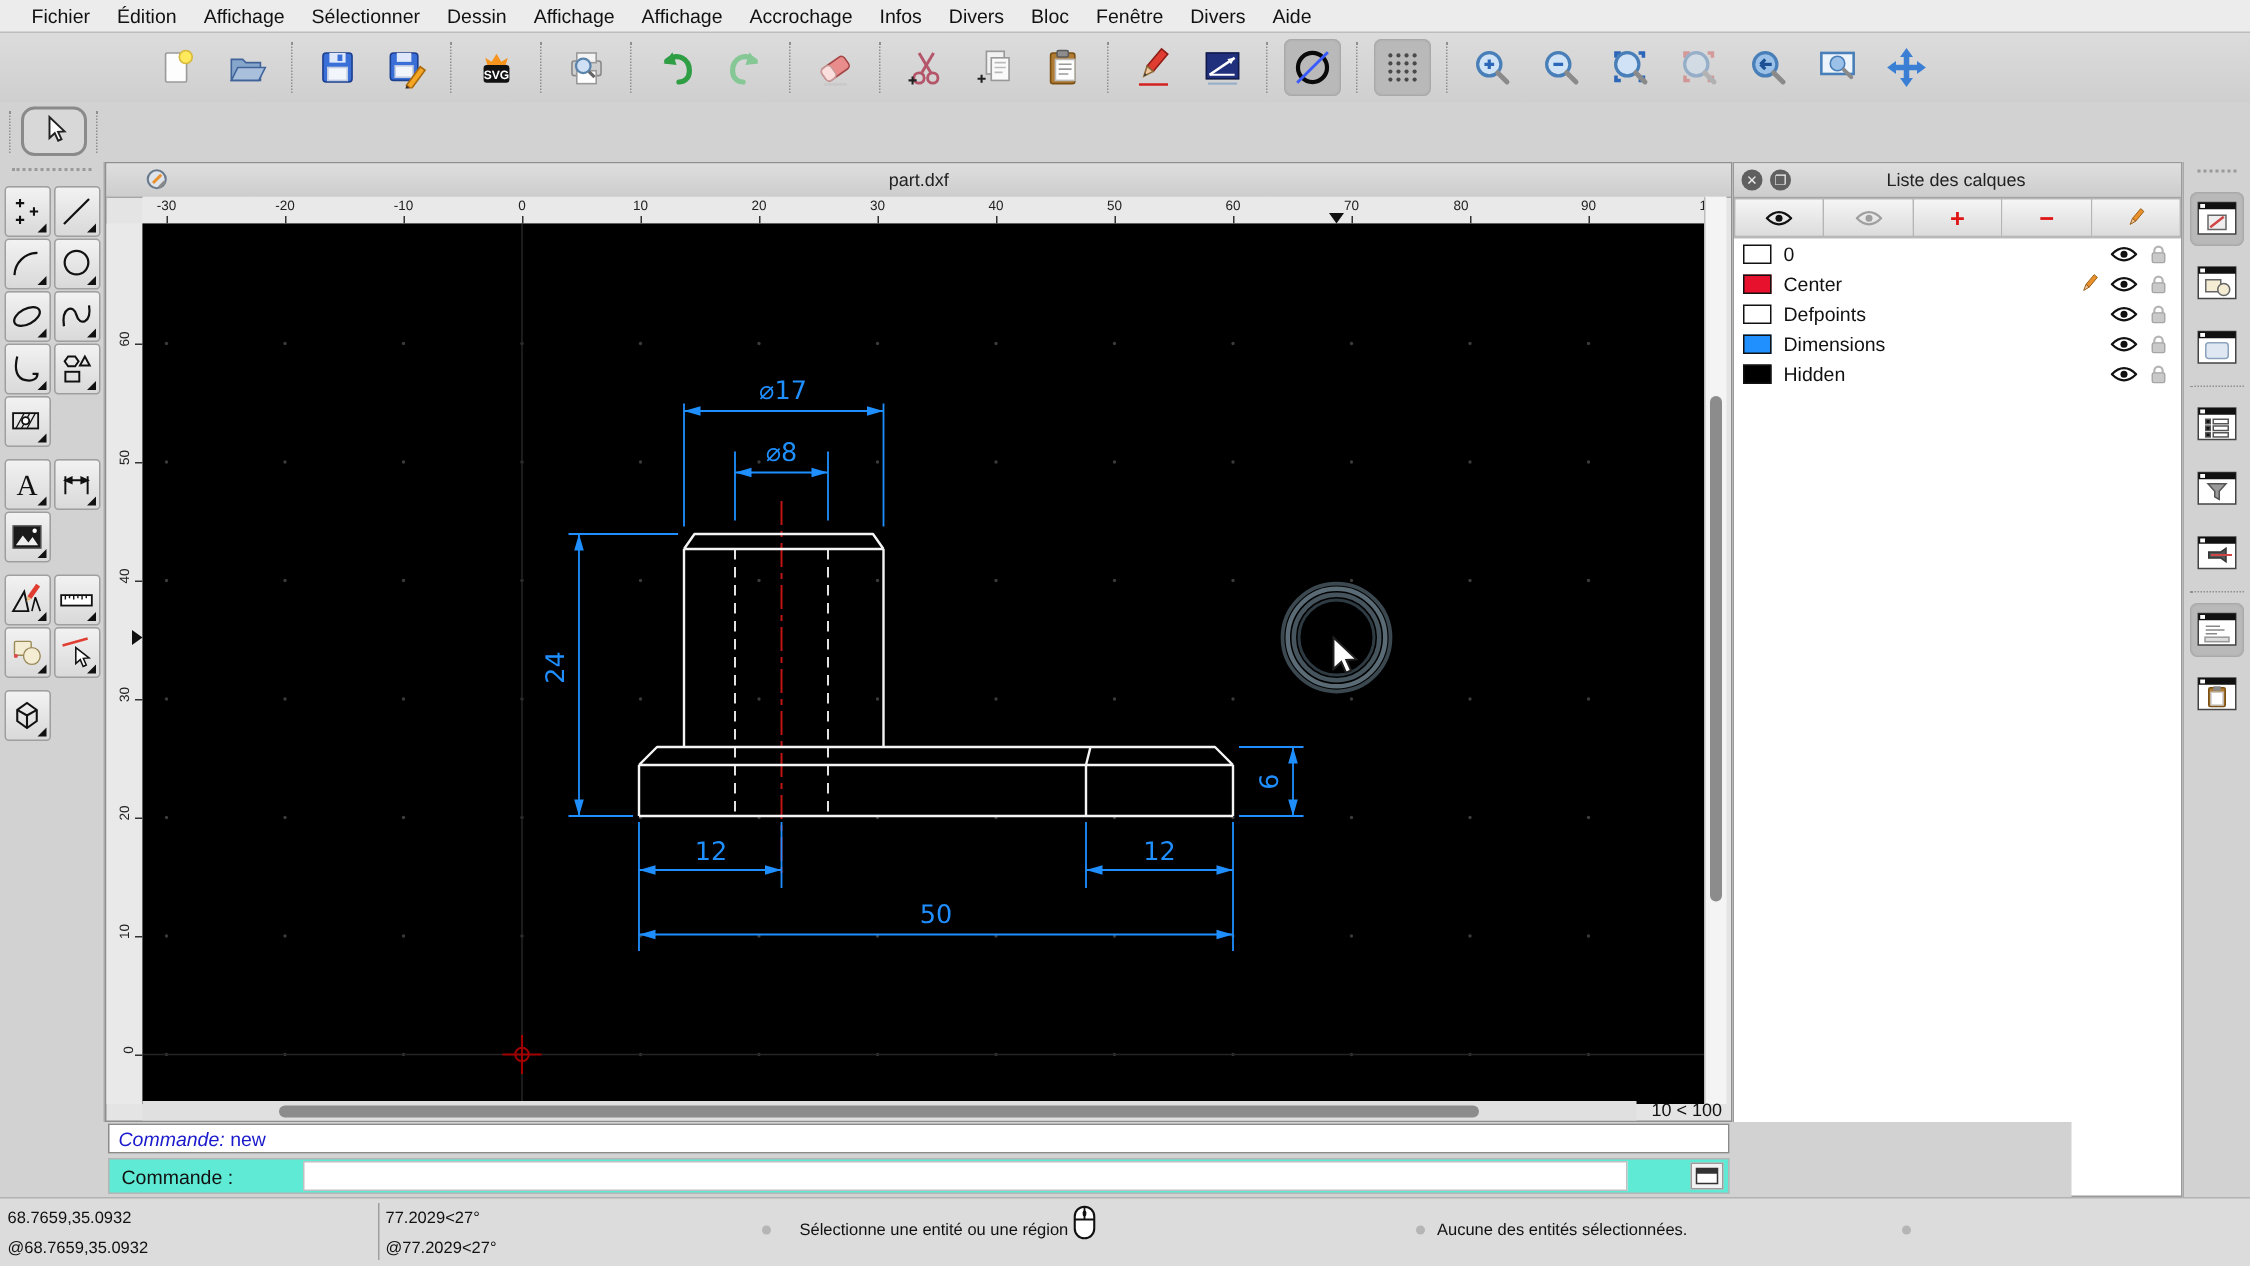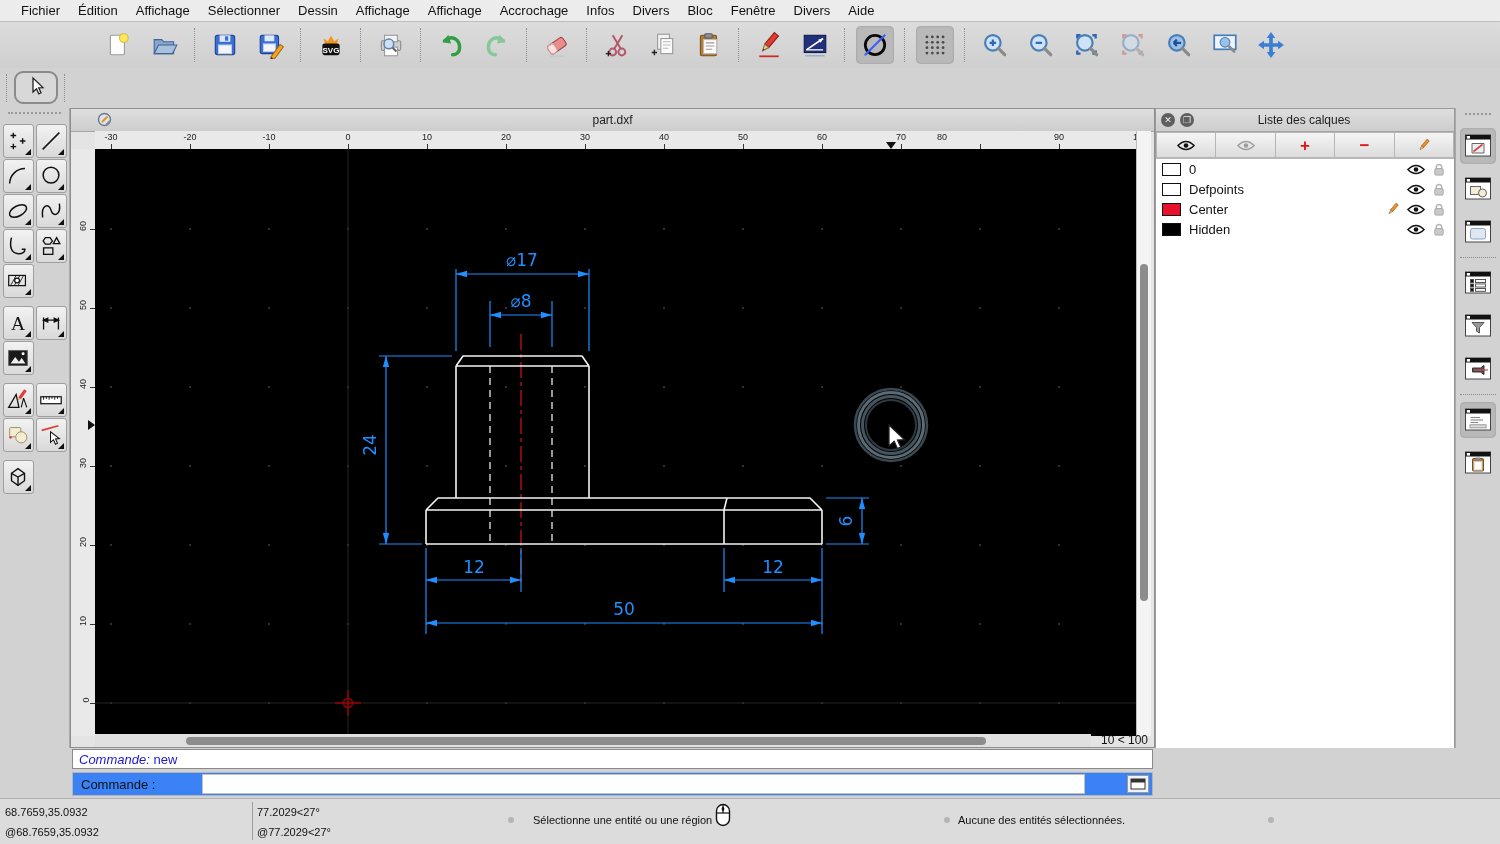--- a/index.html
+++ b/index.html
@@ -60,24 +60,24 @@
   .layer-name{flex:1;}
   .layer-ico{width:18px;margin-left:5px;display:flex;justify-content:center;}
   
   #dockstrip{left:1455px;top:108px;width:45px;height:690px;background:#d2d2d2;border-left:1px solid #a9a9a9;box-sizing:border-box;}
   #dockstrip .handle{height:6px;margin:5px 9px 4px;border-top:2px dotted #9a9a9a;}
   .dock-btn{position:relative;display:block;width:36px;height:36px;margin:7px auto;background:transparent;border:none;border-radius:5px;padding:0;}
   .dock-btn.active{background:#b9b9b9;box-shadow:inset 0 0 2px #8e8e8e;}
   .dock-btn svg{width:30px;height:28px;margin-top:3px;}
   .dock-sep{margin:6px 4px;border-top:1px dotted #8f8f8f;}
   
-  #commandarea{left:0;top:748px;width:1500px;height:50px;background:#d2d2d2;}
+  #commandarea{left:0;top:748px;width:1381px;height:50px;background:#d2d2d2;}
   #cmd-history{position:absolute;left:72px;top:1px;width:1081px;height:20px;background:#fff;border:1px solid #8a8a8a;font-size:13px;padding:2px 6px;box-sizing:border-box;color:#1a1acc;white-space:nowrap;overflow:hidden;}
   #cmd-history .lbl{font-style:italic;}
-  #cmd-row{position:absolute;left:72px;top:24px;width:1081px;height:24px;background:#3b82f6;border:1px solid #b5b5b5;display:flex;align-items:center;box-sizing:border-box;gap:39px;}
+  #cmd-row{position:absolute;left:72px;top:24px;width:1081px;height:24px;background:#5eead4;border:1px solid #b5b5b5;display:flex;align-items:center;box-sizing:border-box;gap:39px;}
   #cmd-label{font-size:13px;color:#111;padding:0 8px;white-space:nowrap;}
   #cmd-input{flex:1;height:18px;border:1px solid #c0c0c0;background:#fff;font-size:13px;font-family:"Liberation Sans",sans-serif;padding:0 4px;}
   #cmd-kb-btn{width:22px;height:18px;margin:0 3px;background:#f2f2f2;border:1px solid #9a9a9a;display:flex;align-items:center;justify-content:center;padding:0;}
   
   #statusbar{left:0;top:798px;width:1500px;height:46px;background:#dcdcdc;border-top:1px solid #b2b2b2;font-size:11px;color:#111;}
   .st{position:absolute;white-space:nowrap;}
   .st-div{position:absolute;top:3px;height:38px;border-left:1px solid #9f9f9f;}
   .st-dot{position:absolute;width:6px;height:6px;border-radius:50%;background:#b5b5b5;}
 </style>
 </head>
@@ -481,21 +481,21 @@
         <span class="hlabel" style="left: 490px;">30</span>
         <div class="htick" style="left: 569px;"></div>
         <span class="hlabel" style="left: 569px;">40</span>
         <div class="htick" style="left: 648px;"></div>
         <span class="hlabel" style="left: 648px;">50</span>
         <div class="htick" style="left: 727px;"></div>
         <span class="hlabel" style="left: 727px;">60</span>
         <div class="htick" style="left: 806px;"></div>
         <span class="hlabel" style="left: 806px;">70</span>
         <div class="htick" style="left: 885px;"></div>
-        <span class="hlabel" style="left: 847px;">80</span>
+        <span class="hlabel" style="left: 879px;">80</span>
         <div class="htick" style="left: 964px;"></div>
         <span class="hlabel" style="left: 964px; text-align: center;">90</span>
         <div class="htick" style="left: 1043px;"></div>
         <span class="hlabel" style="left: 1043px;">10</span>
       </div>
     <div id="vruler">
         <div id="vmarker" style="top:271px"></div>
         <div class="vtick" style="top: 80px;"></div>
         <span class="vlabel" style="top: 72px;">60</span>
         <div class="vtick" style="top: 159px;"></div>
@@ -729,46 +729,62 @@
             </svg>
           </span>
           <span class="layer-ico">
             <svg width="12" height="13" viewBox="0 0 12 14">
               <path d="M3 6 V4.5 a3 3 0 0 1 6 0 V6" fill="none" stroke="#b5b5b5" stroke-width="1.6"></path>
               <rect x="1.5" y="6" width="9" height="7" rx="1.2" fill="#c9c9c9" stroke="#a5a5a5"></rect>
             </svg>
           </span>
         </div>
         <div class="layer-row">
-          <span class="layer-swatch" style="background:#ffffff"></span>
-          <span class="layer-name">Defpoints</span>
-          <span class="layer-ico">
-            <svg width="18" height="11" viewBox="0 0 20 12">
-              <path d="M1 6 Q10 -3 19 6 Q10 15 1 6 Z" fill="none" stroke="#111" stroke-width="1.6"></path>
-              <circle cx="10" cy="6" r="2.6" fill="#111"></circle>
-            </svg>
-          </span>
-          <span class="layer-ico">
-            <svg width="12" height="13" viewBox="0 0 12 14">
-              <path d="M3 6 V4.5 a3 3 0 0 1 6 0 V6" fill="none" stroke="#b5b5b5" stroke-width="1.6"></path>
-              <rect x="1.5" y="6" width="9" height="7" rx="1.2" fill="#c9c9c9" stroke="#a5a5a5"></rect>
-            </svg>
-          </span>
-        </div>
-        <div class="layer-row">
           <span class="layer-swatch" style="background:#e8112d"></span>
           <span class="layer-name">Center</span>
           <span class="layer-ico">
             <svg width="14" height="14" viewBox="0 0 14 14">
               <g transform="rotate(40 7 7)">
                 <rect x="5.6" y="0.5" width="2.8" height="8.5" fill="#e8912d" stroke="#9a5c10" stroke-width="0.6"></rect>
                 <path d="M5.6 9 L7 13 L8.4 9 Z" fill="#f0c9a0" stroke="#9a5c10" stroke-width="0.6"></path>
               </g>
             </svg>
           </span>
+          <span class="layer-ico">
+            <svg width="18" height="11" viewBox="0 0 20 12">
+              <path d="M1 6 Q10 -3 19 6 Q10 15 1 6 Z" fill="none" stroke="#111" stroke-width="1.6"></path>
+              <circle cx="10" cy="6" r="2.6" fill="#111"></circle>
+            </svg>
+          </span>
+          <span class="layer-ico">
+            <svg width="12" height="13" viewBox="0 0 12 14">
+              <path d="M3 6 V4.5 a3 3 0 0 1 6 0 V6" fill="none" stroke="#b5b5b5" stroke-width="1.6"></path>
+              <rect x="1.5" y="6" width="9" height="7" rx="1.2" fill="#c9c9c9" stroke="#a5a5a5"></rect>
+            </svg>
+          </span>
+        </div>
+        <div class="layer-row">
+          <span class="layer-swatch" style="background:#ffffff"></span>
+          <span class="layer-name">Defpoints</span>
+          <span class="layer-ico">
+            <svg width="18" height="11" viewBox="0 0 20 12">
+              <path d="M1 6 Q10 -3 19 6 Q10 15 1 6 Z" fill="none" stroke="#111" stroke-width="1.6"></path>
+              <circle cx="10" cy="6" r="2.6" fill="#111"></circle>
+            </svg>
+          </span>
+          <span class="layer-ico">
+            <svg width="12" height="13" viewBox="0 0 12 14">
+              <path d="M3 6 V4.5 a3 3 0 0 1 6 0 V6" fill="none" stroke="#b5b5b5" stroke-width="1.6"></path>
+              <rect x="1.5" y="6" width="9" height="7" rx="1.2" fill="#c9c9c9" stroke="#a5a5a5"></rect>
+            </svg>
+          </span>
+        </div>
+        <div class="layer-row">
+          <span class="layer-swatch" style="background:#2090ff"></span>
+          <span class="layer-name">Dimensions</span>
           <span class="layer-ico">
             <svg width="18" height="11" viewBox="0 0 20 12">
               <path d="M1 6 Q10 -3 19 6 Q10 15 1 6 Z" fill="none" stroke="#111" stroke-width="1.6"></path>
               <circle cx="10" cy="6" r="2.6" fill="#111"></circle>
             </svg>
           </span>
           <span class="layer-ico">
             <svg width="12" height="13" viewBox="0 0 12 14">
               <path d="M3 6 V4.5 a3 3 0 0 1 6 0 V6" fill="none" stroke="#b5b5b5" stroke-width="1.6"></path>
               <rect x="1.5" y="6" width="9" height="7" rx="1.2" fill="#c9c9c9" stroke="#a5a5a5"></rect>

